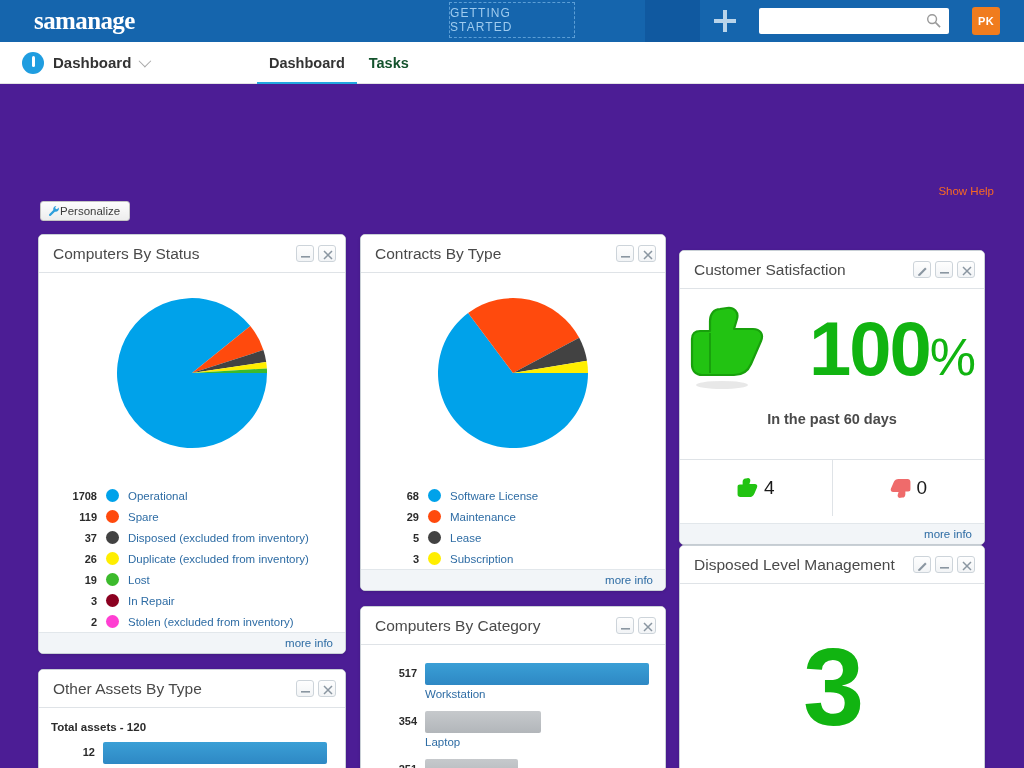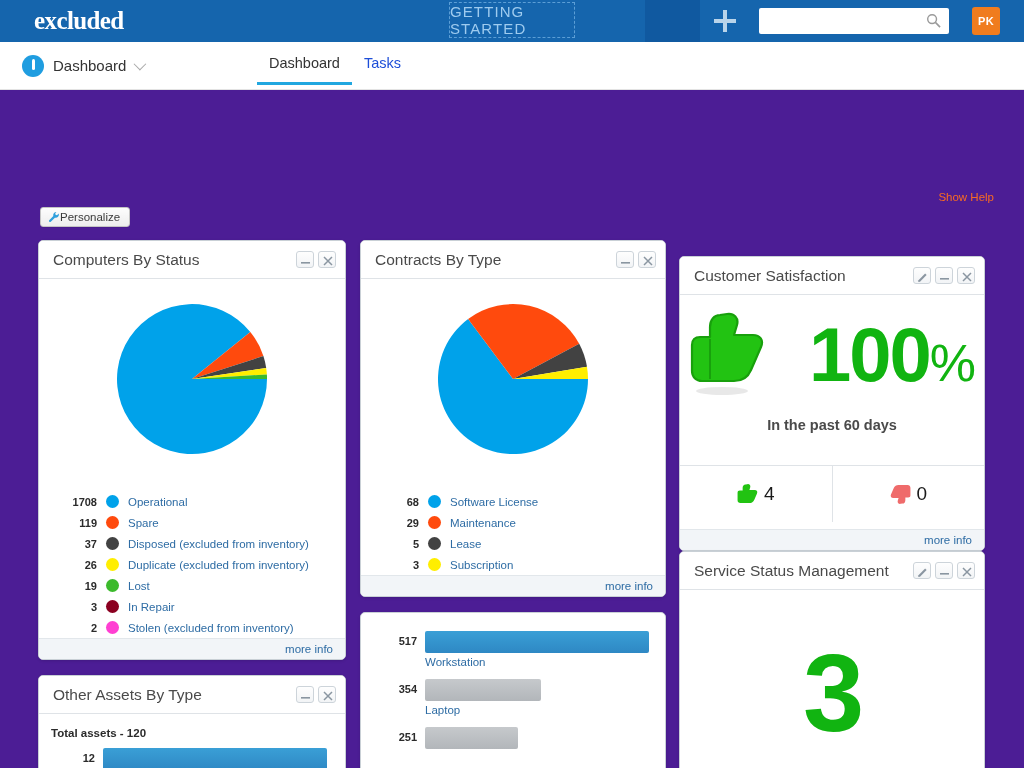--- a/index.html
+++ b/index.html
@@ -22,21 +22,21 @@
   .brand {
     font-family: "Liberation Serif", serif;
     color: #fff; font-size: 25px; font-weight: bold;
     letter-spacing: -0.6px; margin-left: 34px; line-height: 42px;
     position: relative; z-index: 3;
   }
   .getting-started {
     position: absolute; left: 449px; top: 2px;
     width: 126px; height: 36px;
     border: 1px dashed #5b9ed6;
-    color: #9ecbef; font-size: 15px; letter-spacing: 1.1px;
+    color: #9ecbef; font-size: 12px; letter-spacing: 1.1px;
     display: flex; align-items: center; justify-content: center;
     z-index: 3;
   }
   .plus-btn {
     position: absolute; left: 713px; top: 9px;
     width: 24px; height: 24px; z-index: 3; cursor: pointer;
   }
   .plus-btn::before, .plus-btn::after {
     content: ""; position: absolute; background: #b9d4ea;
   }
@@ -59,22 +59,22 @@
   .avatar-pk {
     position: absolute; left: 972px; top: 7px;
     width: 28px; height: 28px; background: #f07c1e;
     border-radius: 3px; color: #fff; font-size: 11px; font-weight: bold;
     display: flex; align-items: center; justify-content: center;
     z-index: 3; cursor: pointer; letter-spacing: 0.3px;
   }
 
   
   .subbar {
-    height: 48px; background: #fff; border-bottom: 1px solid #e3e3e3;
-    position: relative; display: flex; align-items: center;
+    height: 42px; background: #fff; border-bottom: 1px solid #e3e3e3;
+    position: relative; display: flex; align-items: center; font-weight: bold;
   }
   .app-switcher {
     display: flex; align-items: center; margin-left: 22px; cursor: pointer;
   }
   .gauge-icon {
     width: 22px; height: 22px; border-radius: 50%;
     background: #1f9de0; position: relative; flex: 0 0 auto;
   }
   .gauge-icon::after {
     content: ""; position: absolute; left: 9.5px; top: 4px;
@@ -84,21 +84,21 @@
     font-size: 15px; color: #333; margin-left: 9px;
   }
   .chev {
     margin-left: 8px; width: 9px; height: 9px;
     border-right: 1.6px solid #a8a8a8; border-bottom: 1.6px solid #a8a8a8;
     transform: rotate(45deg) translateY(-2px);
   }
   .subtabs { position: absolute; left: 257px; top: 0; height: 42px; display: flex; }
   .subtab {
     height: 42px; display: flex; align-items: center;
-    padding: 0 12px; font-size: 14.5px; color: #1d4ed8; cursor: pointer;
+    padding: 0 12px; font-size: 14.5px; color: #14532d; cursor: pointer;
     position: relative;
   }
   .subtab.active { color: #333; }
   .subtab.active::after {
     content: ""; position: absolute; left: 0; right: 0; bottom: -1px;
     height: 3px; background: #21a7e0;
   }
 
   
   .content { position: relative; height: 684px; background: #4c1d95; }
@@ -211,21 +211,21 @@
   .slm-num {
     text-align: center; font-size: 110px; font-weight: bold;
     color: #11b411; line-height: 1; padding-top: 48px; letter-spacing: -3px;
   }
 </style>
 </head>
 <body>
 
 <div class="topbar">
   <div class="topbar-accent"></div>
-  <div class="brand">excluded</div>
+  <div class="brand">samanage</div>
   <div class="getting-started">GETTING STARTED</div>
   <div class="plus-btn"></div>
   <div class="search-wrap">
     <input type="text" placeholder="" style="">
     <svg class="search-icon" viewBox="0 0 16 16">
       <circle cx="6.5" cy="6.5" r="4.7" fill="none" stroke="#9a9a9a" stroke-width="1.5"></circle>
       <line x1="10" y1="10" x2="15" y2="15" stroke="#9a9a9a" stroke-width="1.7"></line>
     </svg>
   </div>
   <div class="avatar-pk">PK</div>
@@ -414,20 +414,35 @@
           <span class="legend-label">Subscription</span>
         </div>
       </div>
     </div>
     <div class="w-foot">
       <a>more info</a>
     </div>
   </div>
 
   <div class="widget" style="left:360px; top:522px; width:306px; height:258px;">
+    <div class="w-head">
+      <div class="w-title">Computers By Category</div>
+      <div class="w-btns">
+        <div class="w-btn">
+          <svg width="12" height="12" viewBox="0 0 12 12">
+              <rect x="1" y="7" width="9" height="1.6" fill="#8a96a1"></rect>
+            </svg>
+        </div>
+        <div class="w-btn">
+          <svg width="12" height="12" viewBox="0 0 12 12">
+              <path d="M2 2 L10 10 M10 2 L2 10" stroke="#8a96a1" stroke-width="1.5"></path>
+            </svg>
+        </div>
+      </div>
+    </div>
     <div class="w-body" style="padding:18px 0 0 10px;">
       <div class="bar-row">
         <span class="bar-num">517</span>
         <div class="bar-track" style="width:224px;">
           <div class="bar-fill primary" style="width:224px;"></div>
         </div>
         <span class="bar-label">Workstation</span>
       </div>
       <div class="bar-row">
         <span class="bar-num">354</span>
@@ -497,21 +512,21 @@
         <span>0</span>
       </div>
     </div>
     <div class="w-foot">
       <a>more info</a>
     </div>
   </div>
 
   <div class="widget" style="left:679px; top:461px; width:306px; height:319px;">
     <div class="w-head">
-      <div class="w-title">Service Status Management</div>
+      <div class="w-title">Disposed Level Management</div>
       <div class="w-btns">
         <div class="w-btn">
           <svg width="12" height="12" viewBox="0 0 12 12">
               <path d="M1.5 9.2 L8.1 2.6 L9.6 4.1 L3 10.7 L1.2 11 Z" fill="#8a96a1"></path>
             </svg>
         </div>
         <div class="w-btn">
           <svg width="12" height="12" viewBox="0 0 12 12">
               <rect x="1" y="7" width="9" height="1.6" fill="#8a96a1"></rect>
             </svg>

